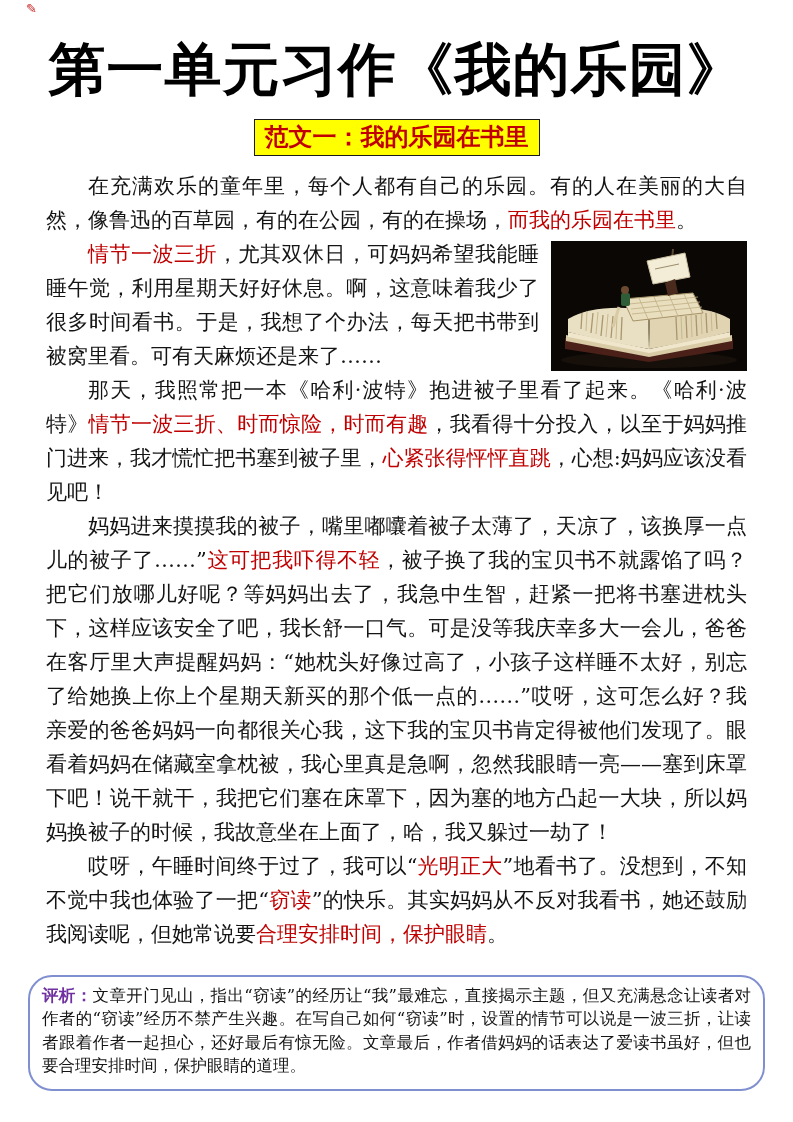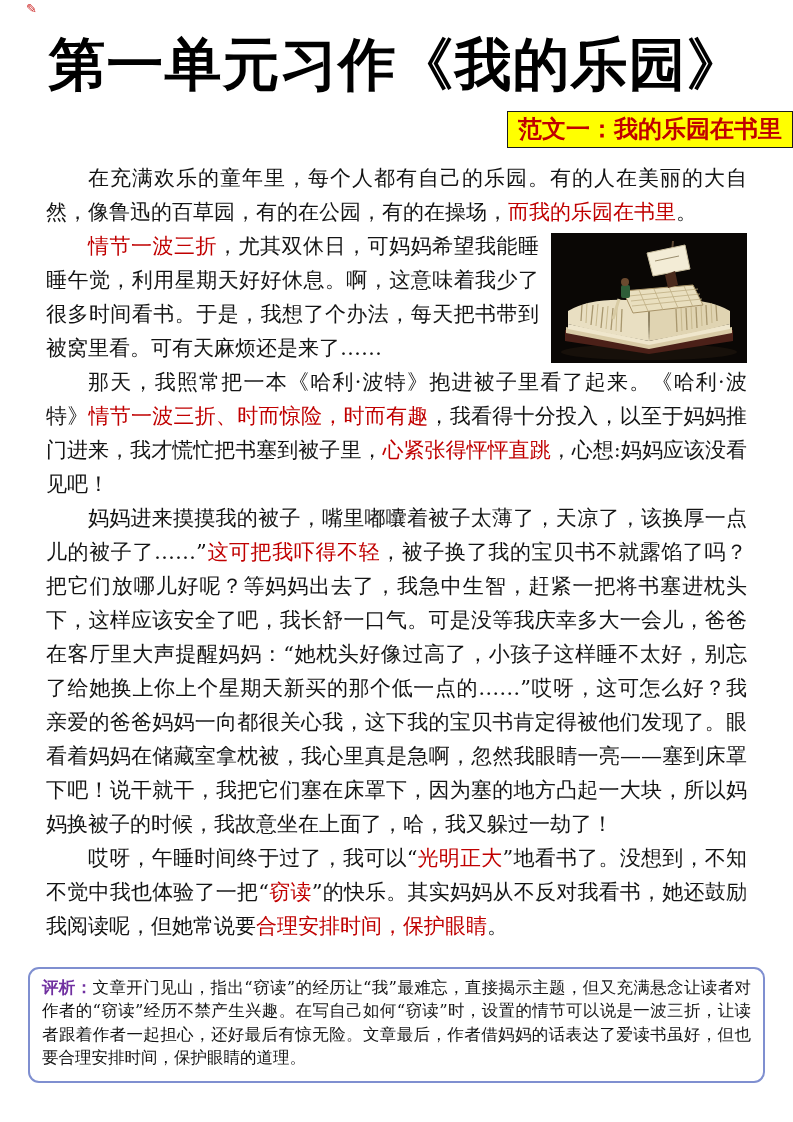--- a/index.html
+++ b/index.html
@@ -13,29 +13,29 @@
     color:#141414;
   }
   .corner-mark{
     position:absolute;top:2px;left:26px;
     font-size:13px;color:#cc2222;line-height:1;
     font-family:"DejaVu Sans",sans-serif;
   }
   .title{
     margin:28px 8px 0;
     text-align:center;
-    font-family:Liberation Mono, monospace;
+    font-family:Liberation Sans, sans-serif;
     font-weight:900;
     font-size:57px;
     line-height:1.45;
     letter-spacing:1px;
     color:#000;
     white-space:nowrap;
   }
-  .subtitle-row{display:flex;justify-content:flex-end;}
+  .subtitle-row{display:flex;justify-content:center;margin-top:8px;}
   .subtitle{
     display:inline-block;
     background:#ffff00;
     color:#c00000;
     border:1px solid #1a1a1a;
     font-family:"DejaVu Sans","Liberation Sans",sans-serif;
     font-weight:bold;
     font-size:24px;
     line-height:1.25;
     padding:2px 10px 3px;
@@ -51,21 +51,21 @@
   .seg-r{color:#c00000;}
   .photo{
     float:right;
     width:196px;height:130px;
     margin:4px 0 2px 12px;
   }
   .photo svg{display:block;width:196px;height:130px;}
   .review-box{
     margin:24px 28px 0;
     border:2px solid #7f8fd0;
-    border-radius:11px;
+    border-radius:24px;
     padding:7px 12px 11px;
     font-size:16.5px;
     line-height:23.5px;
     text-align:justify;
   }
   .review-label{
     color:#7030a0;
     font-weight:bold;
   }
 </style>

